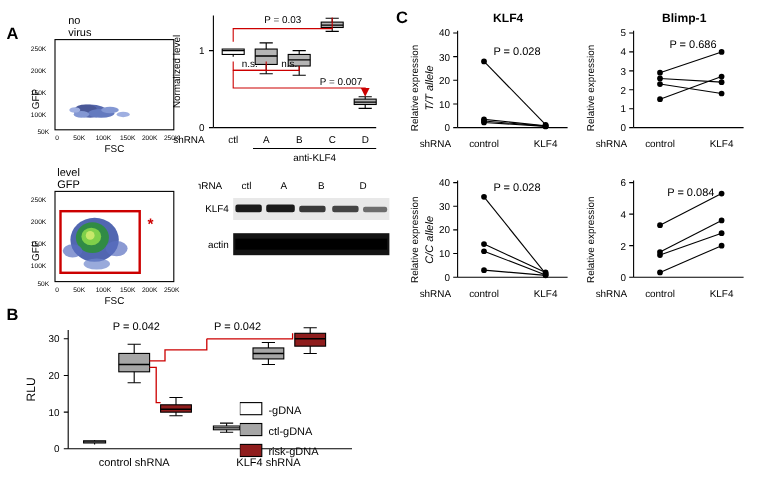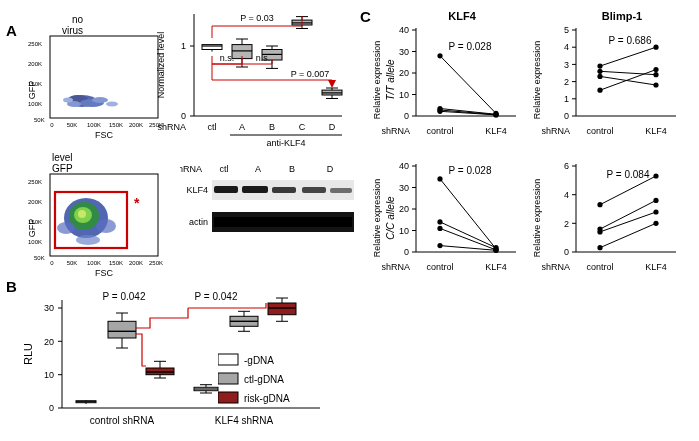--- a/index.html
+++ b/index.html
@@ -10,21 +10,21 @@
   svg{display:block;}
   .axis{stroke:#000;stroke-width:1;fill:none;}
   text{font-family:"Liberation Sans",sans-serif;}
 </style>
 </head>
 <body>
 
 <div class="abs panel-letter" style="left:6px;top:22px;">A</div>
 
 <div class="abs" style="left:26px;top:14px;">
-  <div class="lbl" style="position:absolute;left:36px;top:0px;font-size:10px;text-align:right;">no virus</div>
+  <div class="lbl" style="position:absolute;left:36px;top:0px;font-size:10px;">no virus</div>
   <svg width="140" height="112" style="position:absolute;left:0;top:14px;">
     <text x="9" y="62" font-size="9" text-anchor="middle" transform="rotate(-90 9 62)">GFP</text>
     <text x="2" y="18" font-size="6">250K</text>
     <text x="2" y="38" font-size="6">200K</text>
     <text x="2" y="58" font-size="6">150K</text>
     <text x="2" y="78" font-size="6">100K</text>
     <text x="8" y="94" font-size="6">50K</text>
     <rect x="24" y="8" width="108" height="82" fill="#ffffff" stroke="#000" stroke-width="1"></rect>
     <g fill="#3a4fa0" opacity="0.85">
       <ellipse cx="56" cy="73" rx="15" ry="6"></ellipse>
@@ -242,21 +242,21 @@
       <path d="M168 26 L246 26 L246 21"></path>
     </g>
     <text x="104" y="18" font-size="10" text-anchor="middle">P = 0.042</text>
     <text x="196" y="18" font-size="10" text-anchor="middle">P = 0.042</text>
 
     <text x="102" y="142" font-size="10" text-anchor="middle">control shRNA</text>
     <text x="224" y="142" font-size="10" text-anchor="middle">KLF4 shRNA</text>
   </svg>
 </div>
 
-<div class="abs" style="left:218px;top:352px;">
+<div class="abs" style="left:218px;top:364px;">
   <svg width="110" height="58">
     <rect x="0" y="2" width="20" height="11" fill="#ffffff" stroke="#000"></rect>
     <text x="26" y="12" font-size="10">-gDNA</text>
     <rect x="0" y="21" width="20" height="11" fill="#a6a6a6" stroke="#000"></rect>
     <text x="26" y="31" font-size="10">ctl-gDNA</text>
     <rect x="0" y="40" width="20" height="11" fill="#8f1d1d" stroke="#000"></rect>
     <text x="26" y="50" font-size="10">risk-gDNA</text>
   </svg>
 </div>
 

